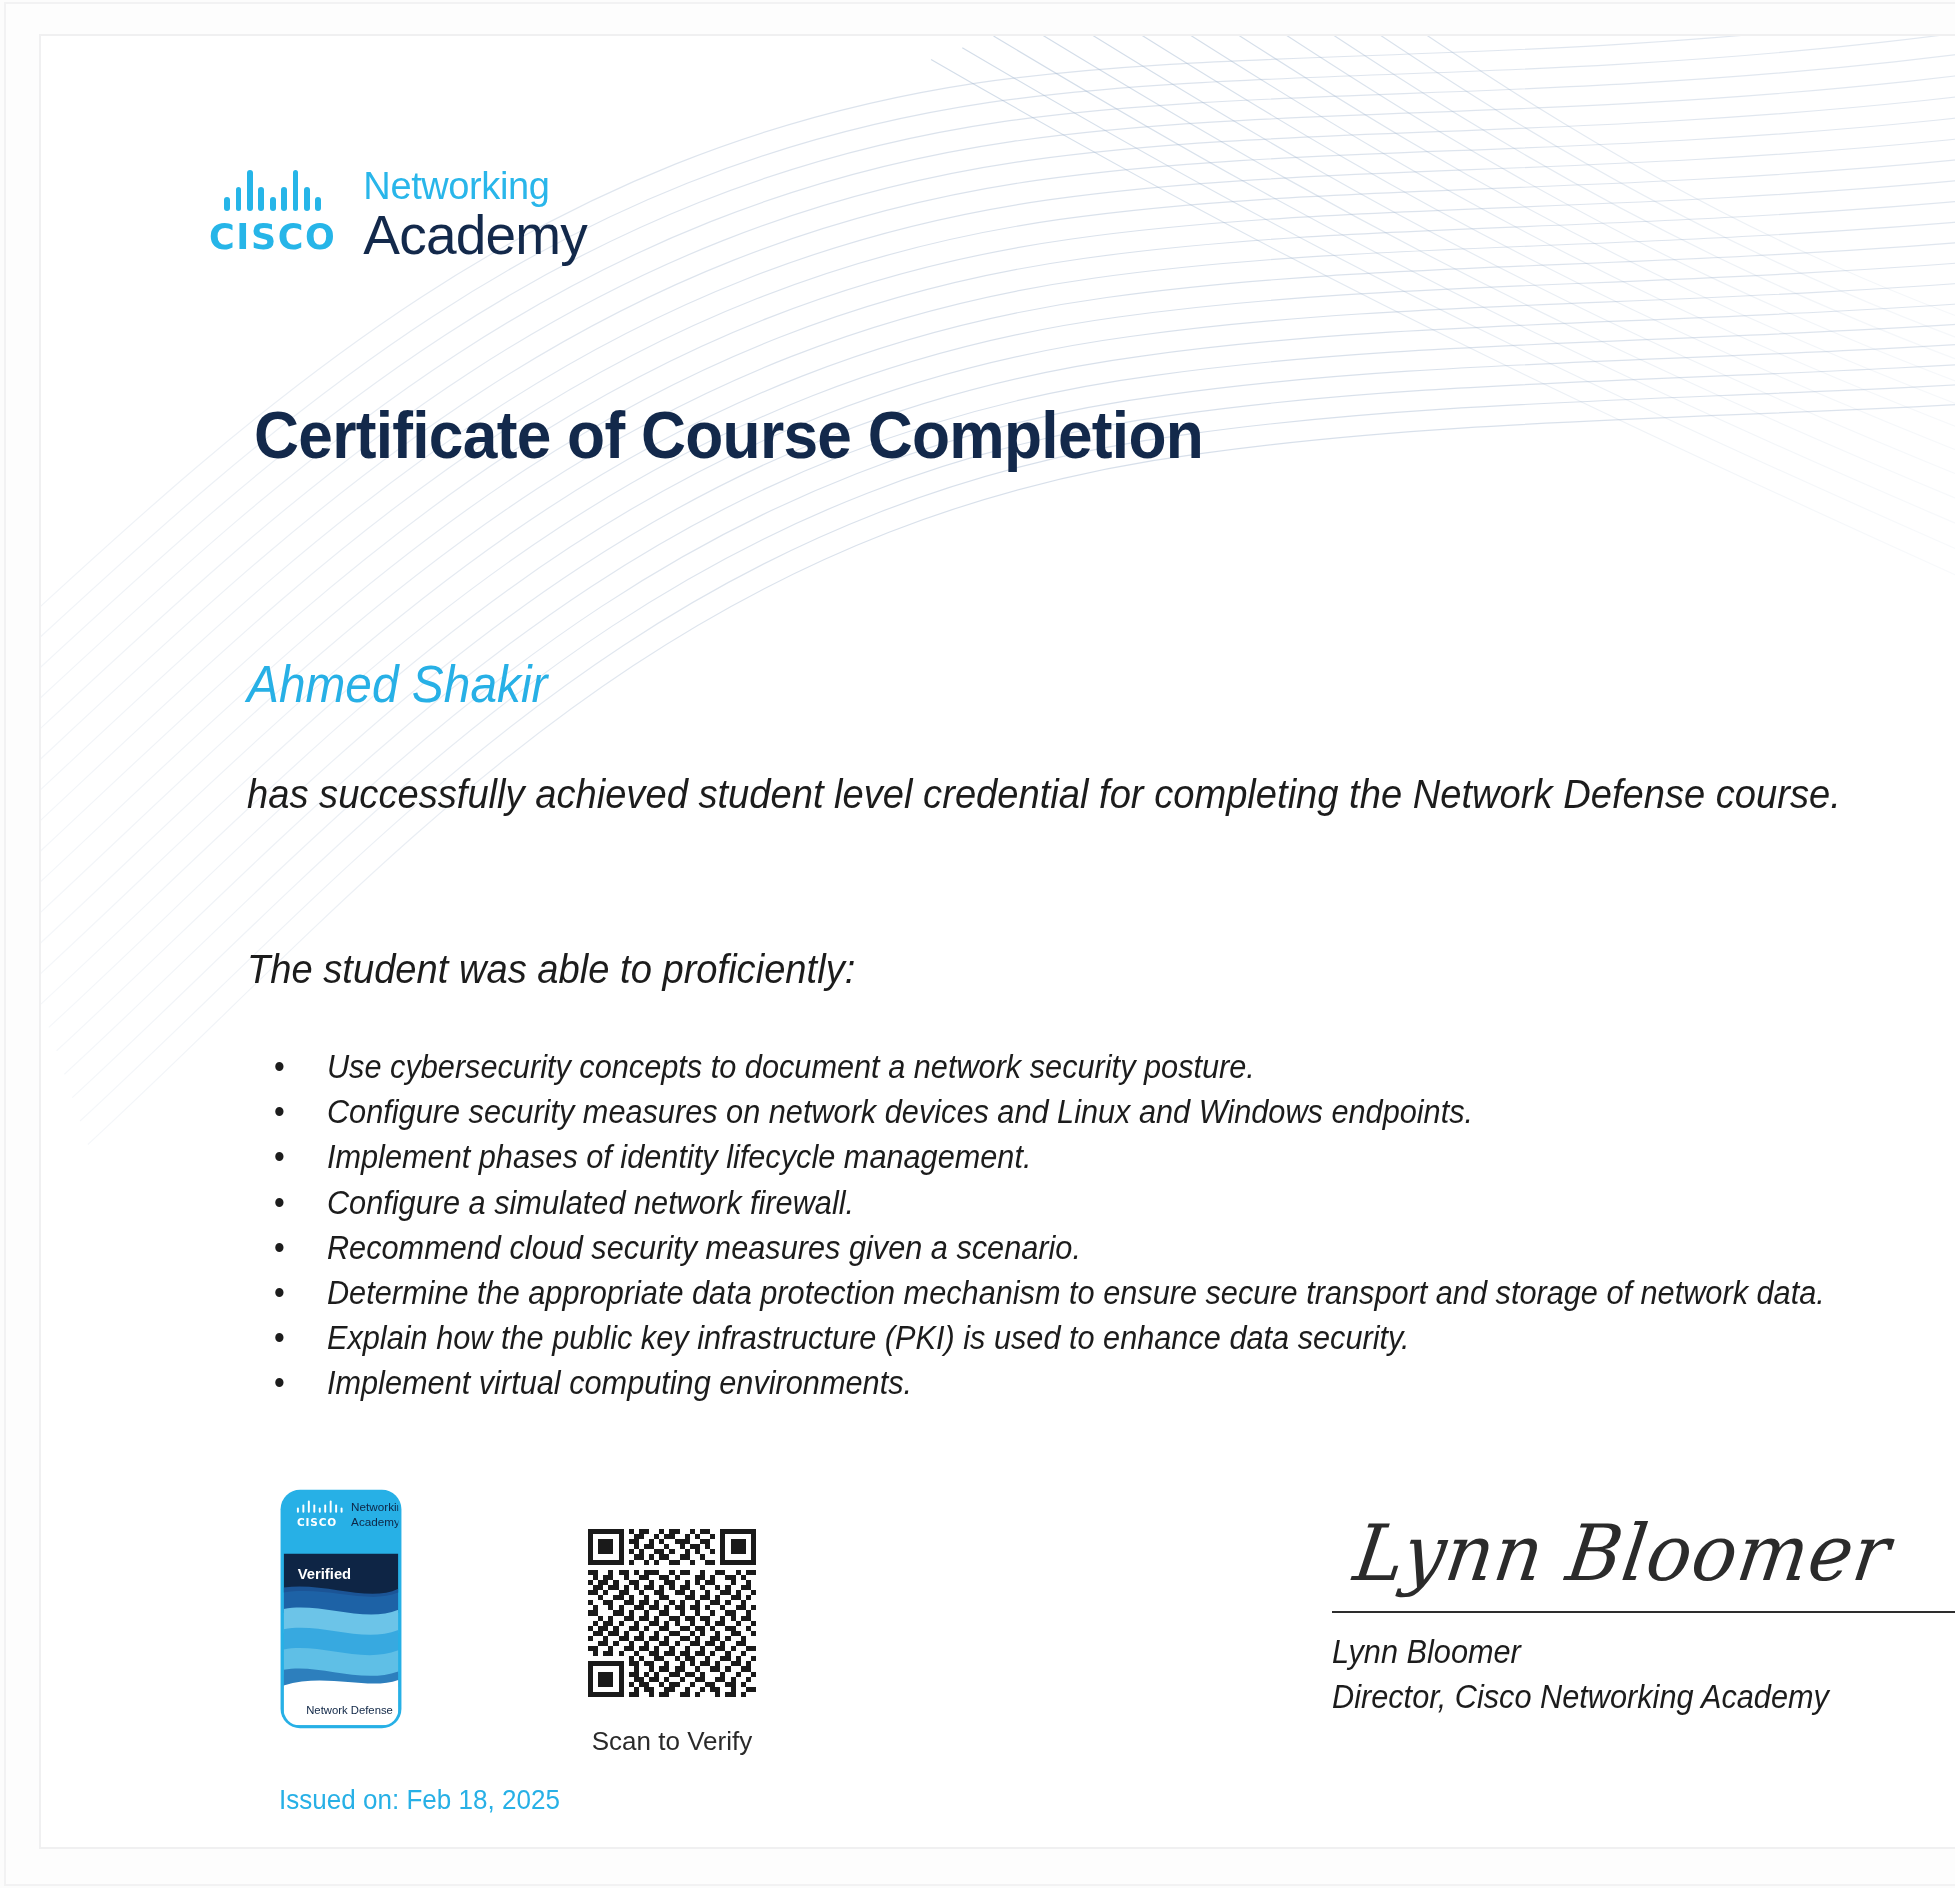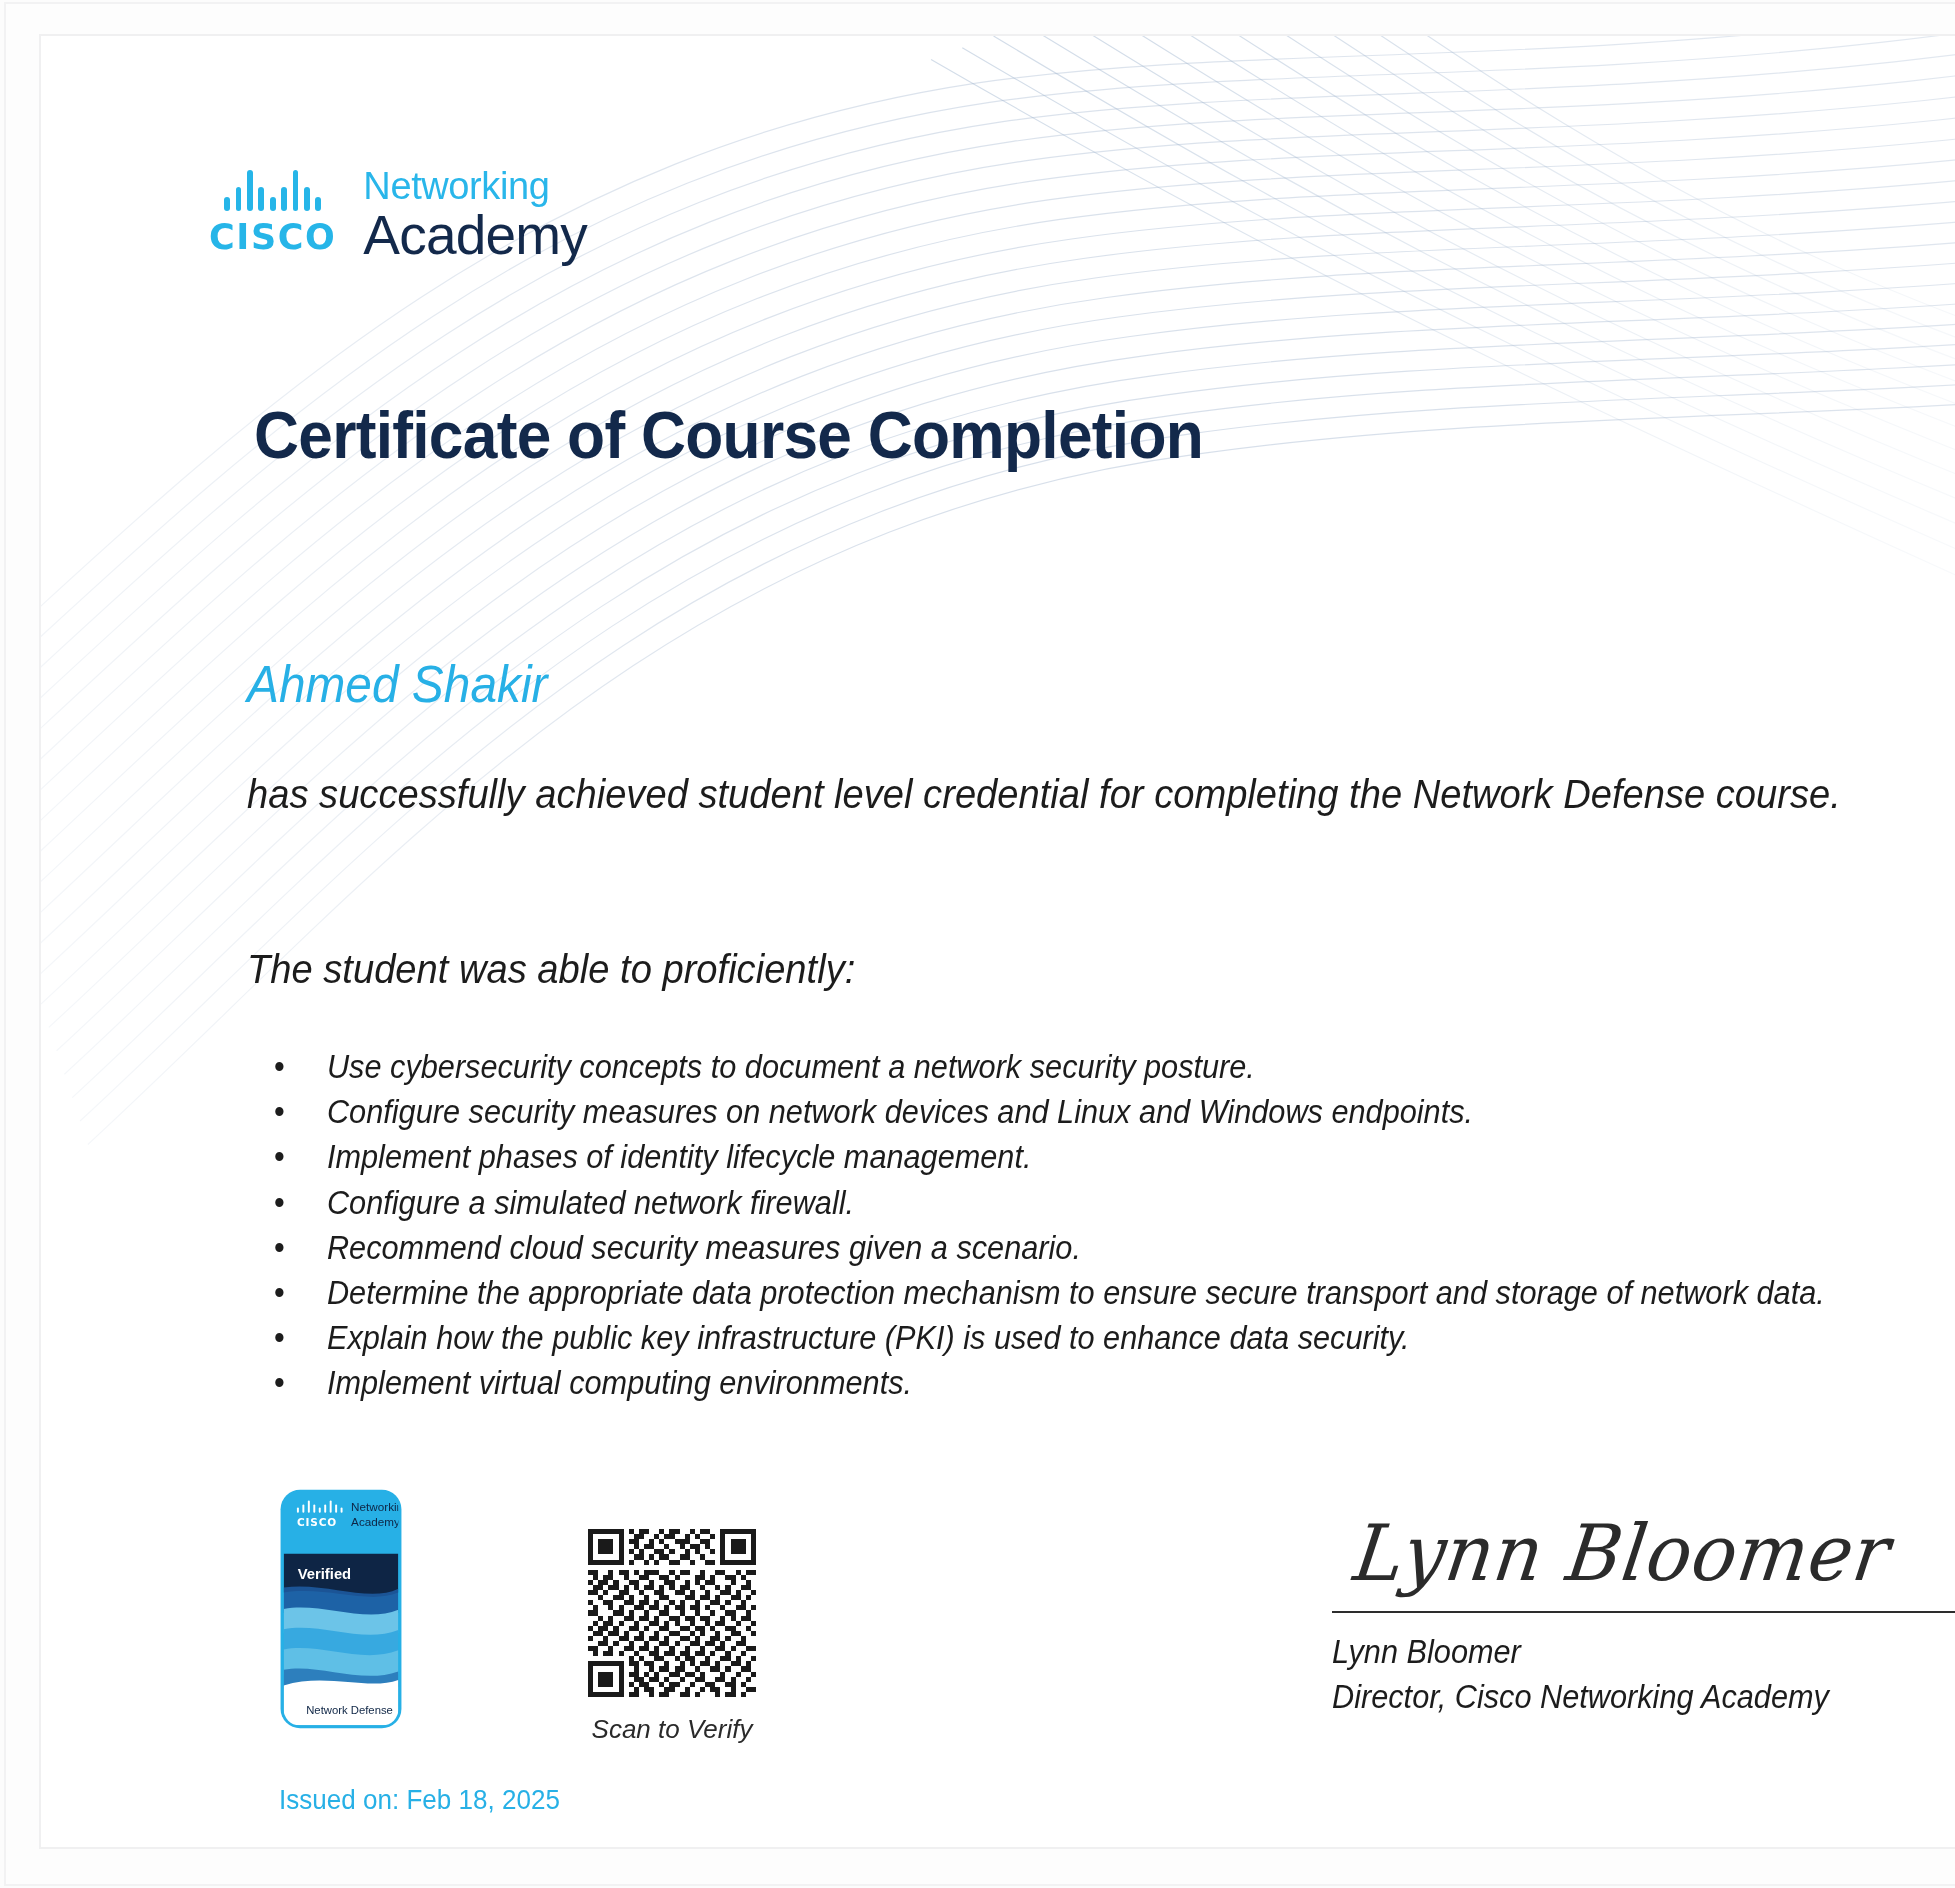--- a/index.html
+++ b/index.html
@@ -213,24 +213,23 @@
     width: 168px;
   }
   .qr {
     width: 168px;
     height: 168px;
     background: #ffffff;
     display: block;
     image-rendering: pixelated;
   }
   .qr-caption {
-    margin-top: 17px;
+    margin-top: 29px;
     text-align: center;
     font-family: "Liberation Sans Narrow", "Liberation Sans", sans-serif;
-    font-style: italic;
     font-size: 26px;
     color: #2a2a2a;
   }
 
   
   .sig-wrap {
     position: absolute;
     left: 1291px;
     top: 1482px;
     width: 700px;

